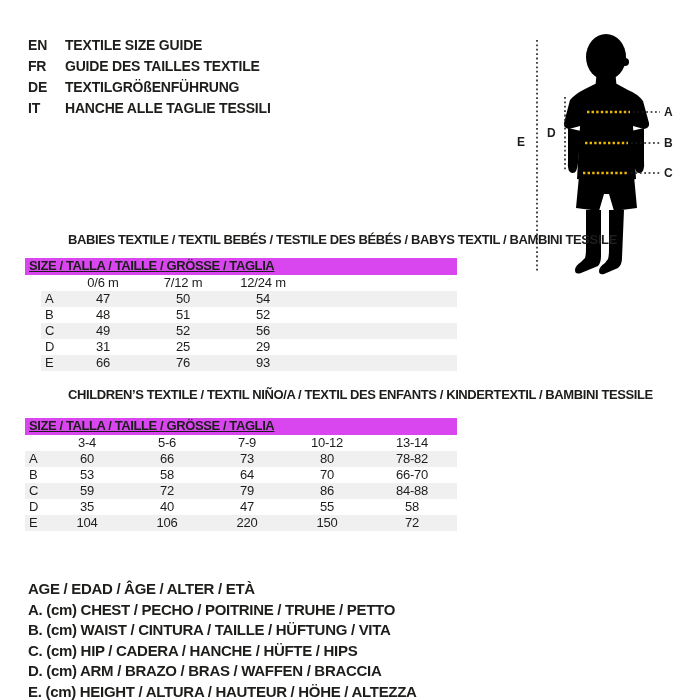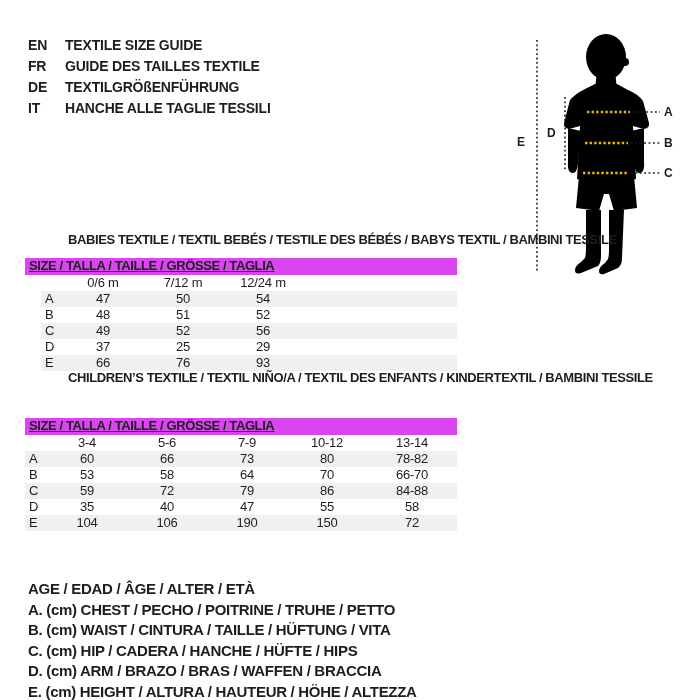--- a/index.html
+++ b/index.html
@@ -15,21 +15,21 @@
   }
   
   .languages { position: absolute; left: 28px; top: 35px; font-size: 14px; font-weight: 700; line-height: 21px; white-space: nowrap; }
   .lang-code { display: inline-block; width: 37px; }
   
   .figure { position: absolute; left: 505px; top: 28px; }
   .figure text { font-family: "Liberation Sans", sans-serif; font-size: 12px; font-weight: 700; fill: #1d1d1b; }
   
   .section-title { position: absolute; font-size: 13px; font-weight: 700; white-space: nowrap; letter-spacing: -0.4px; padding-left: 40px; }
   .babies-title { left: 28px; top: 232px; }
-  .children-title { left: 28px; top: 370px; }
+  .children-title { left: 28px; top: 387px; }
   
   .table { position: absolute; left: 25px; width: 432px; font-size: 13px; }
   .babies { top: 258px; }
   .children { top: 418px; }
   .bar { height: 17px; line-height: 16px; background: #d946ef; font-weight: 700; padding-left: 4px; letter-spacing: -0.4px; white-space: nowrap; text-decoration: underline; }
   .trow { display: grid; height: 16px; line-height: 16px; }
   .b-cols { grid-template-columns: 22px 80px 80px 80px 1fr; margin-left: 16px; }
   .c-cols { grid-template-columns: 22px 80px 80px 80px 80px 1fr; }
   .trow.shaded { background: #f0f0f0; }
   .cell { text-align: center; }
@@ -102,21 +102,21 @@
     </div>
     <div class="trow b-cols shaded">
       <span class="cell label">C</span>
       <span class="cell">49</span>
       <span class="cell">52</span>
       <span class="cell">56</span>
       <span class="cell"></span>
     </div>
     <div class="trow b-cols">
       <span class="cell label">D</span>
-      <span class="cell">37</span>
+      <span class="cell">31</span>
       <span class="cell">25</span>
       <span class="cell">29</span>
       <span class="cell"></span>
     </div>
     <div class="trow b-cols shaded">
       <span class="cell label">E</span>
       <span class="cell">66</span>
       <span class="cell">76</span>
       <span class="cell">93</span>
       <span class="cell"></span>
@@ -168,21 +168,21 @@
       <span class="cell">40</span>
       <span class="cell">47</span>
       <span class="cell">55</span>
       <span class="cell">58</span>
       <span class="cell"></span>
     </div>
     <div class="trow c-cols shaded">
       <span class="cell label">E</span>
       <span class="cell">104</span>
       <span class="cell">106</span>
-      <span class="cell">190</span>
+      <span class="cell">220</span>
       <span class="cell">150</span>
       <span class="cell">72</span>
       <span class="cell"></span>
     </div>
   </div>
 
   <div class="legend">
     <div>AGE / EDAD / ÂGE / ALTER / ETÀ</div>
     <div>A. (cm) CHEST / PECHO / POITRINE / TRUHE / PETTO</div>
     <div>B. (cm) WAIST / CINTURA / TAILLE / HÜFTUNG / VITA</div>

